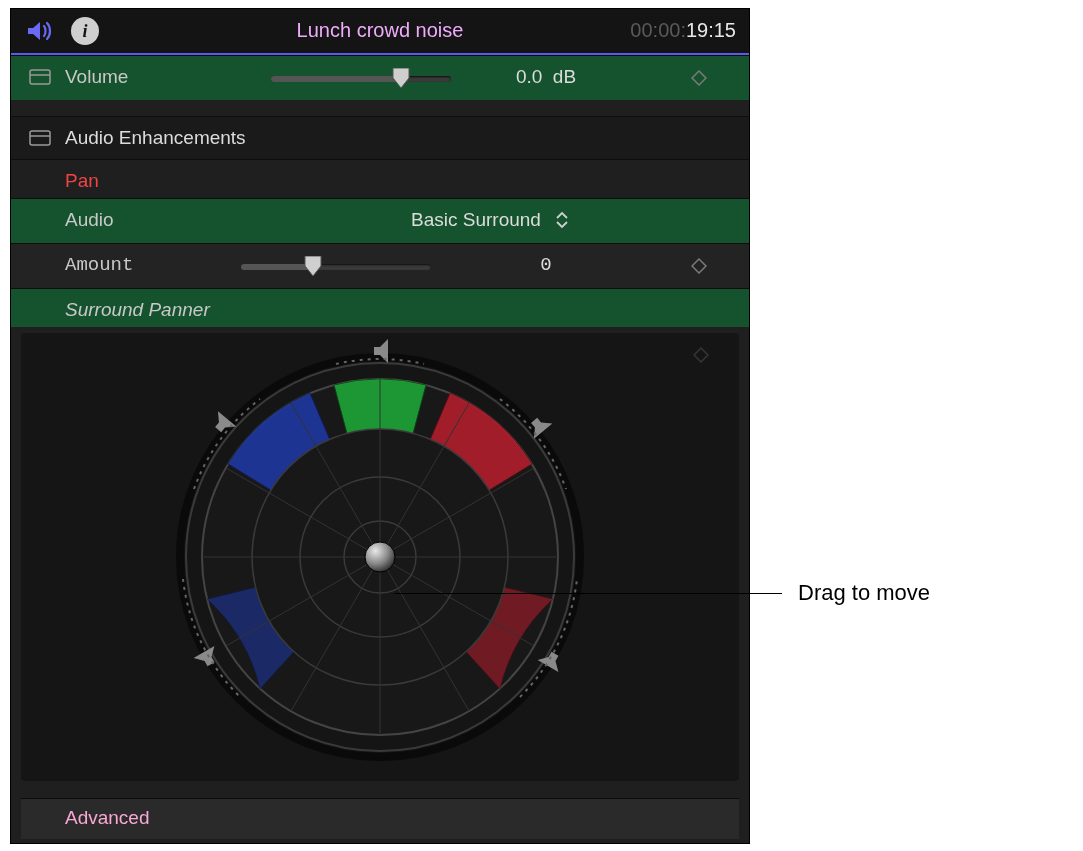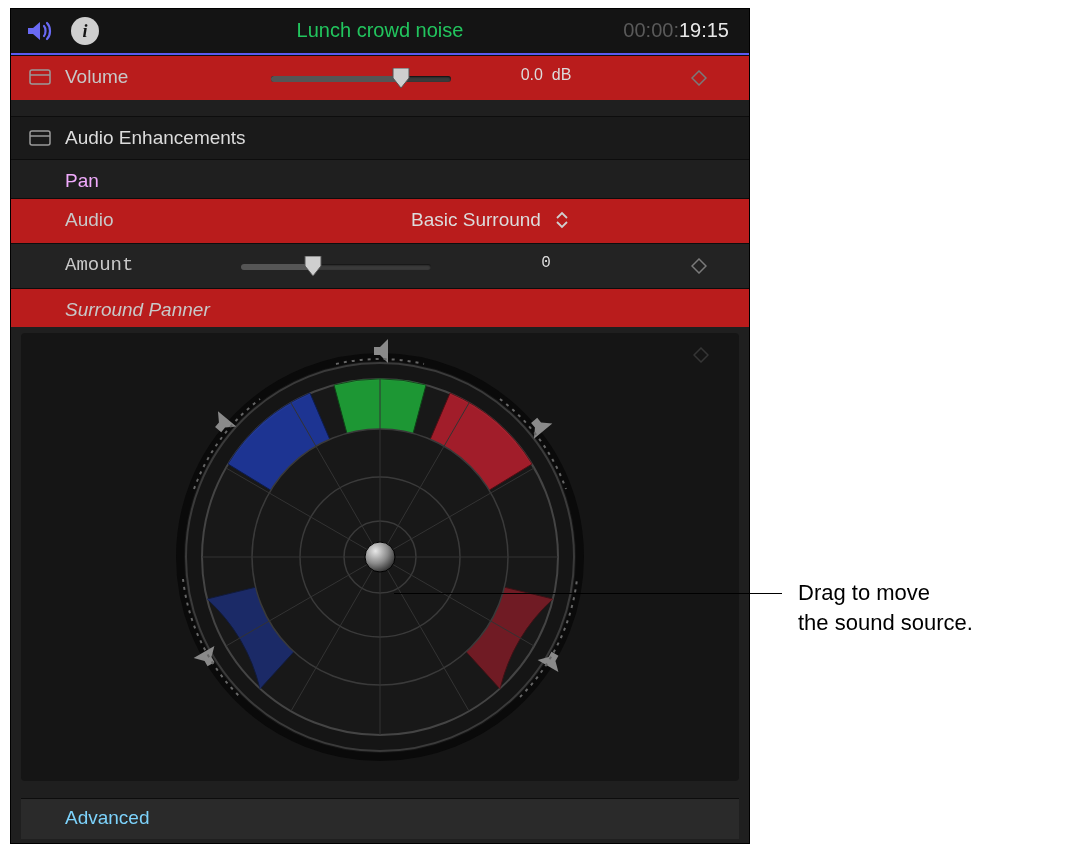--- a/index.html
+++ b/index.html
@@ -56,50 +56,50 @@
     font-style: italic;
     text-align: center;
     line-height: 28px;
     font-family: Georgia, serif;
   }
   .hdr .title {
     position: absolute;
     left: 0; right: 0;
     top: 10px;
     text-align: center;
-    color: #22c55e;
+    color: #f0abfc;
     font-size: 20px;
   }
   .hdr .tc {
     position: absolute;
-    right: 20px;
+    right: 13px;
     top: 10px;
     font-size: 20px;
     font-variant-numeric: tabular-nums;
   }
   .tc-dim { color: #5a5a5a; }
   .tc-lit { color: #e8e8e8; }
 
   
   .row {
     position: relative;
     height: 44px;
     border-top: 1px solid #0d0d0d;
   }
-  .row.param { background: #b91c1c; }
+  .row.param { background: #14532d; }
   .row.section { background: #1a1a1a; padding-left: 32px; }
   .row .label {
     position: absolute;
     left: 54px;
     top: 10px;
     font-size: 19px;
     color: #c8c8c8;
   }
   .row.section .label { left: 54px; color: #dcdcdc; }
-  .row.sub .label { left: 54px; color: #f0abfc; }
+  .row.sub .label { left: 54px; color: #ef4444; }
 
   .disclosure {
     position: absolute;
     left: 18px;
     top: 12px;
     width: 22px;
     height: 18px;
   }
 
   .slider {
@@ -127,21 +127,21 @@
   }
   .knob svg { display: block; }
 
   .value {
     position: absolute;
     left: 460px;
     top: 10px;
     width: 150px;
     text-align: center;
     color: #dcdcdc;
-    font-size: 16px;
+    font-size: 19px;
   }
 
   .keyframe {
     position: absolute;
     right: 42px;
     top: 14px;
     width: 16px;
     height: 16px;
   }
   .keyframe svg { display:block; }
@@ -203,21 +203,21 @@
     right: 10px;
     bottom: 4px;
     height: 40px;
     background: #2a2a2a;
     border-top: 1px solid #0d0d0d;
   }
   .adv-row .label {
     position: absolute;
     left: 44px;
     top: 8px;
-    color: #7dd3fc;
+    color: #f9a8d4;
     font-size: 19px;
   }
 </style>
 </head>
 <body>
 
 <div class="stage">
   <div class="panel">
 
     <div class="hdr">
@@ -410,15 +410,14 @@
     </div>
 
     <div class="adv-row">
       <span class="label">Advanced</span>
     </div>
   </div>
 
   <div class="callout-line" style="left:394px; top:593px; width:388px;"></div>
   <div class="callout-text" style="left:792px; top:578px;margin-left:6px;">
     <div>Drag to move</div>
-    <div>the sound source.</div>
   </div>
 </div>
 
 </body></html>

